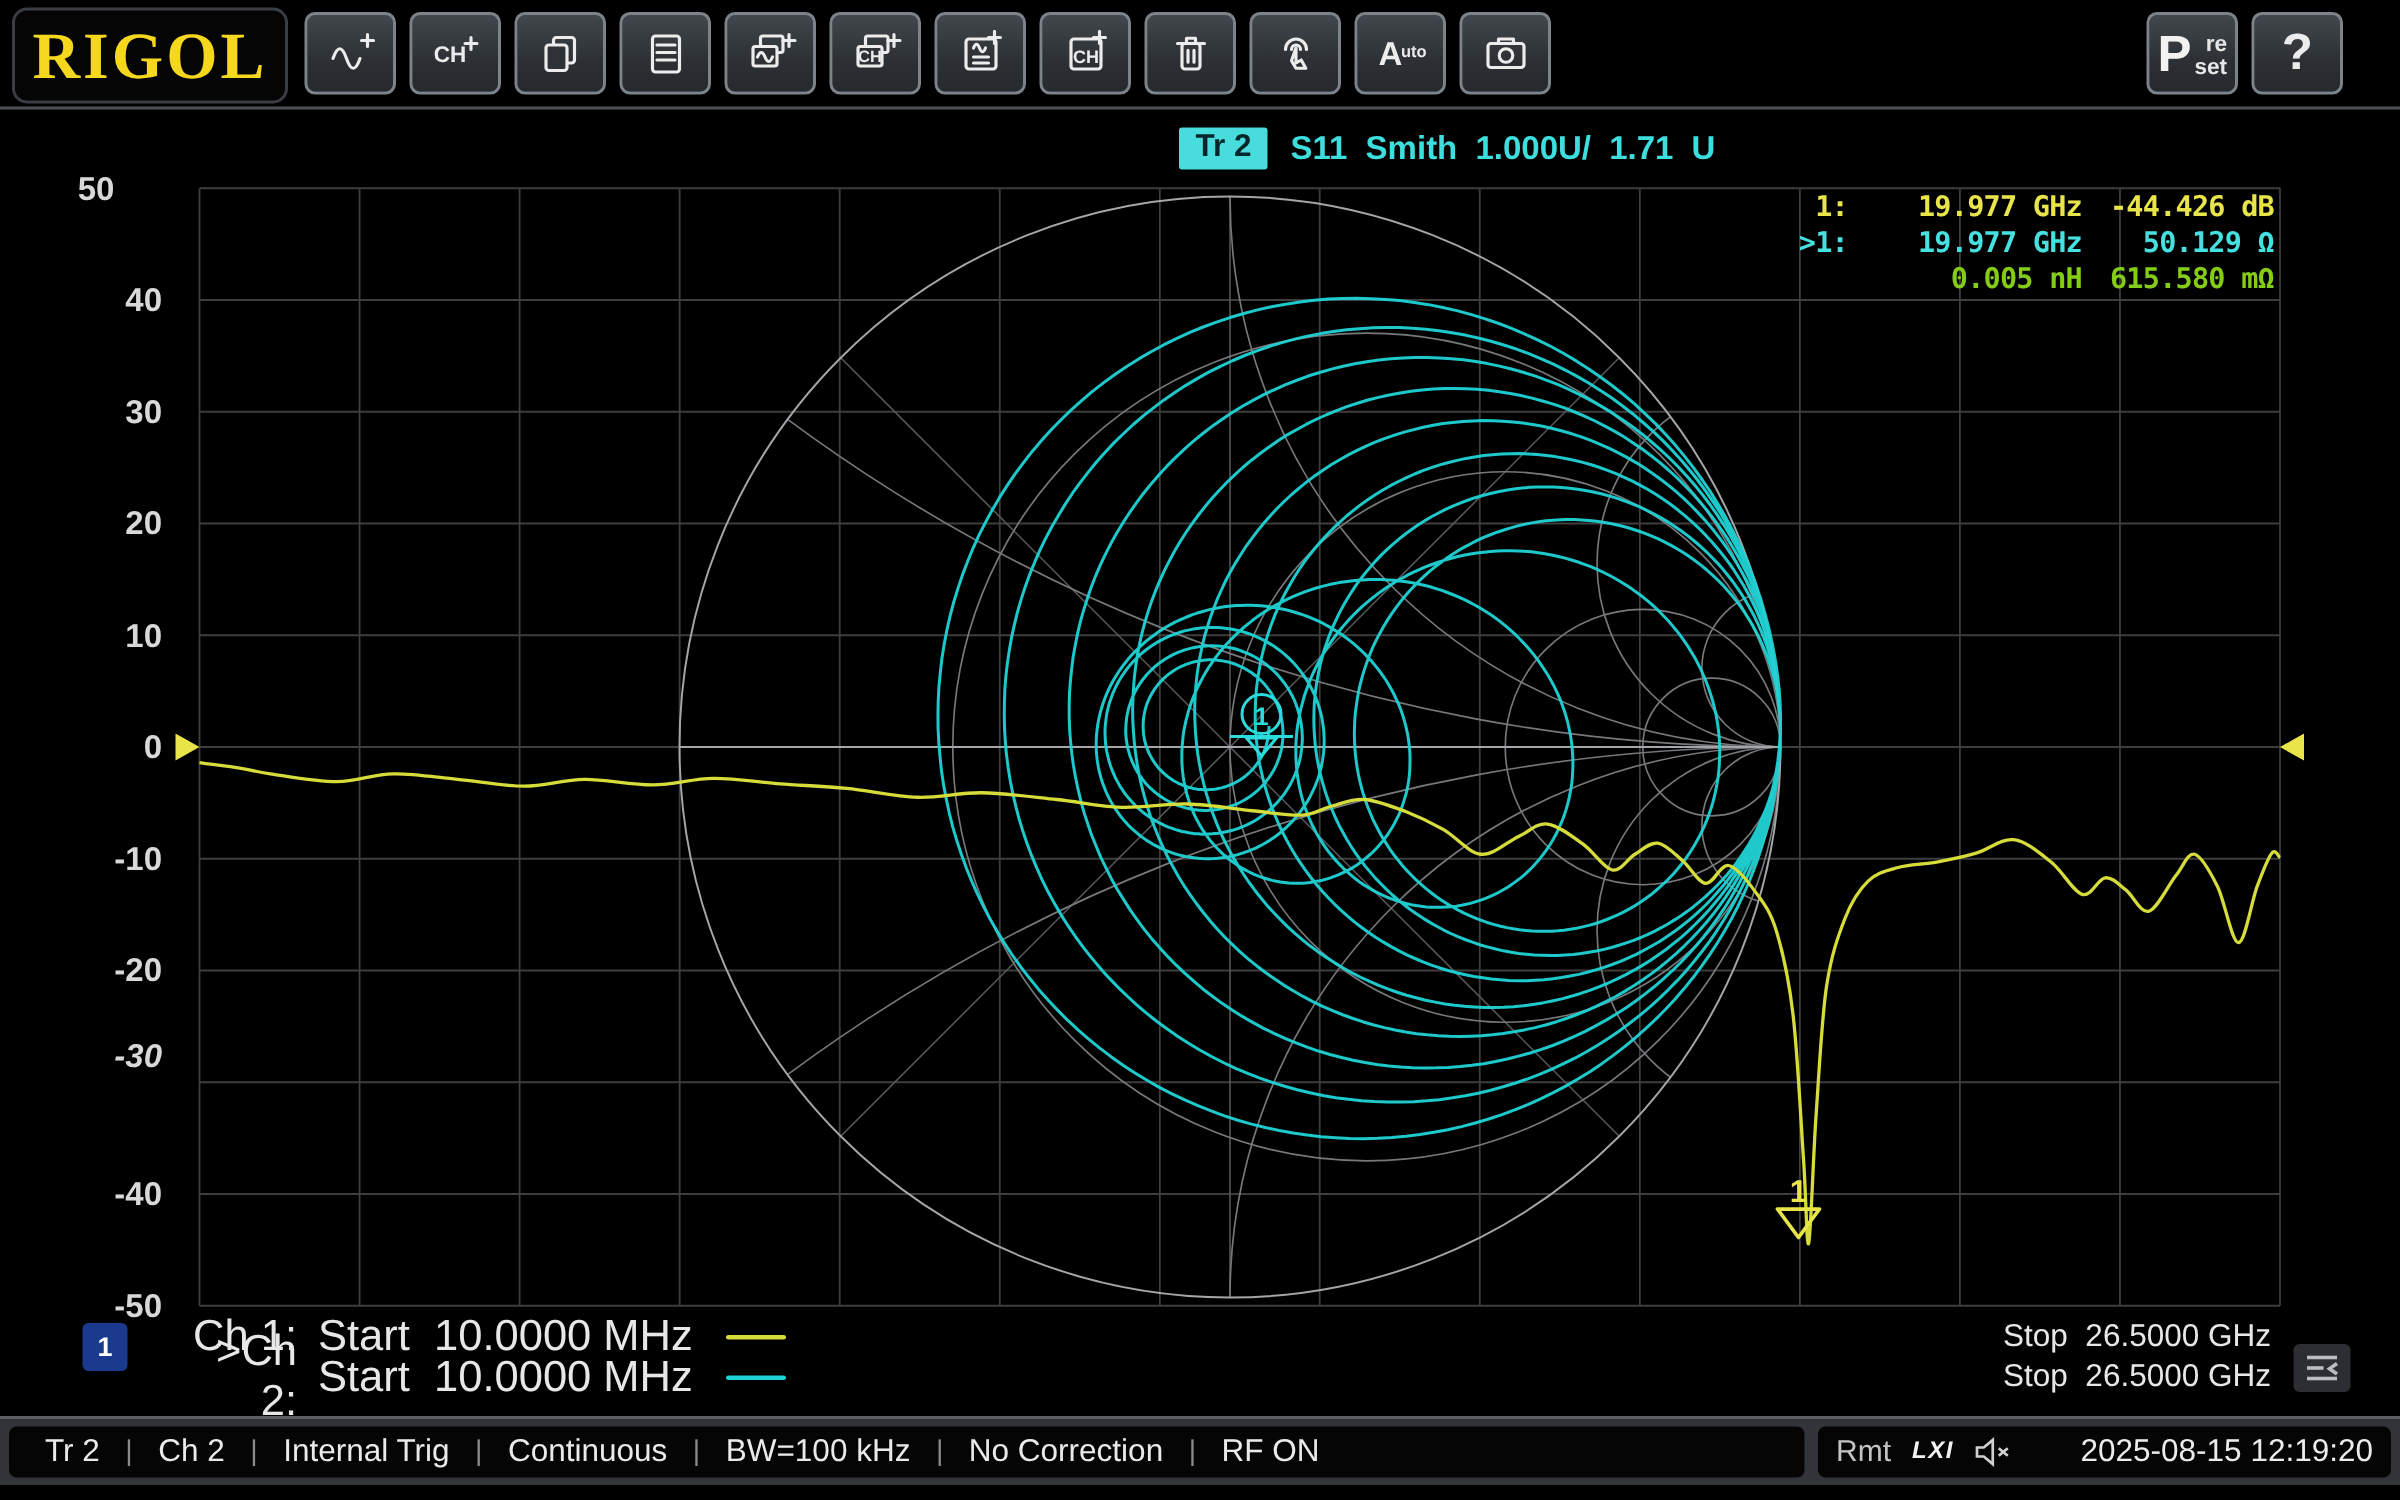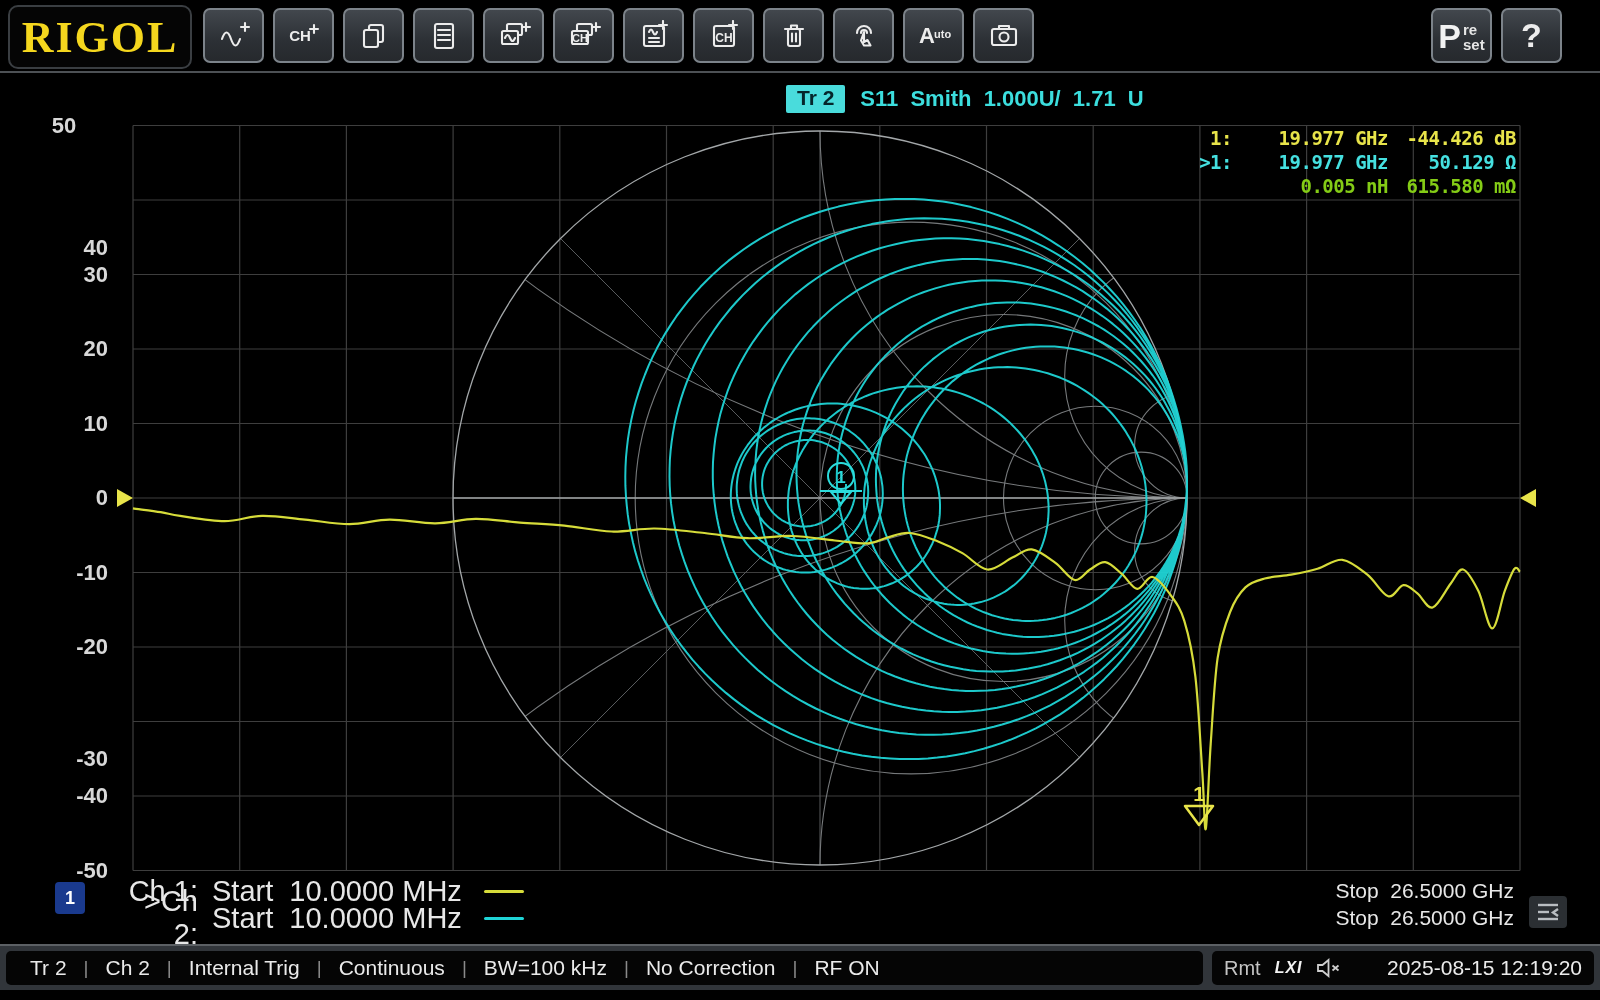--- a/index.html
+++ b/index.html
@@ -14,21 +14,21 @@
         font-family:"Liberation Serif",serif;font-weight:bold;font-size:44px;letter-spacing:2px;
         display:flex;align-items:center;justify-content:center;}
   #tbuttons{position:absolute;left:203px;top:8px;display:flex;gap:9px;}
   .tbtn{width:61px;height:55px;border-radius:7px;border:2px solid #7c838a;
         background:linear-gradient(180deg,#42474d 0%,#2c3035 60%,#26292d 100%);
         display:flex;align-items:center;justify-content:center;box-sizing:border-box;}
   .tbtn svg{display:block;}
   #preset-btn{position:absolute;left:1431px;top:8px;}
   #help-btn{position:absolute;left:1501px;top:8px;color:#ececec;font-size:34px;font-weight:bold;}
   .p-big{color:#f2f2f2;font-size:34px;font-weight:bold;line-height:30px;}
-  .p-col{display:flex;flex-direction:column;color:#e6e6e6;font-size:15px;font-weight:bold;line-height:15px;margin-left:2px;margin-top:2px;}
+  .p-col{display:flex;flex-direction:column;color:#e6e6e6;font-size:15px;font-weight:bold;line-height:15px;margin-left:2px;margin-top:2px;text-align:right;}
   
   #tr1{position:absolute;left:33px;top:86px;display:flex;align-items:baseline;color:#e8e44a;
        font-size:22px;font-weight:bold;}
   #tr1 .lab{margin-right:28px;}
   #tr1 .det{word-spacing:6px;}
   #tr2{position:absolute;left:786px;top:85px;display:flex;align-items:center;}
   .t2badge{background:#49dcdc;color:#05262b;font-size:21px;font-weight:bold;padding:1px 11px 3px 11px;border-radius:2px;}
   .t2det{color:#3cdede;font-size:22px;font-weight:bold;margin-left:15px;word-spacing:6px;}
   
   .ytick{position:absolute;left:20px;width:88px;text-align:right;color:#d8d8d8;
@@ -243,28 +243,28 @@
   </div>
   <div id="tb-sep"></div>
 
   <div id="tr2">
     <span class="t2badge">Tr 2</span>
     <span class="t2det">S11 Smith 1.000U/ 1.71 U</span>
   </div>
 
   <div id="ylabels">
       <div class="ytick" style="top: 112.5px; text-align: center;">50</div>
-      <div class="ytick" style="top: 187px; margin-top: 48px;">40</div>
+      <div class="ytick" style="top: 187px;">40</div>
       <div class="ytick" style="top: 261.5px;">30</div>
       <div class="ytick" style="top: 336px;">20</div>
       <div class="ytick" style="top: 410.5px;">10</div>
       <div class="ytick" style="top: 485px;">0</div>
       <div class="ytick" style="top: 559.5px;">-10</div>
       <div class="ytick" style="top: 634px;">-20</div>
-      <div class="ytick" style="top: 746px;">-30</div>
+      <div class="ytick" style="top: 691px; font-style: italic;">-30</div>
       <div class="ytick" style="top: 783px;">-40</div>
       <div class="ytick" style="top: 857.5px;">-50</div>
     </div>
   <div id="readout">
       <div class="rrow" style="color: rgb(232, 228, 74);">
         <span class="rlab">1:</span>
         <span class="rfreq">19.977 GHz</span>
         <span class="rval">-44.426 dB</span>
       </div>
       <div class="rrow" style="color: rgb(69, 224, 224);">

